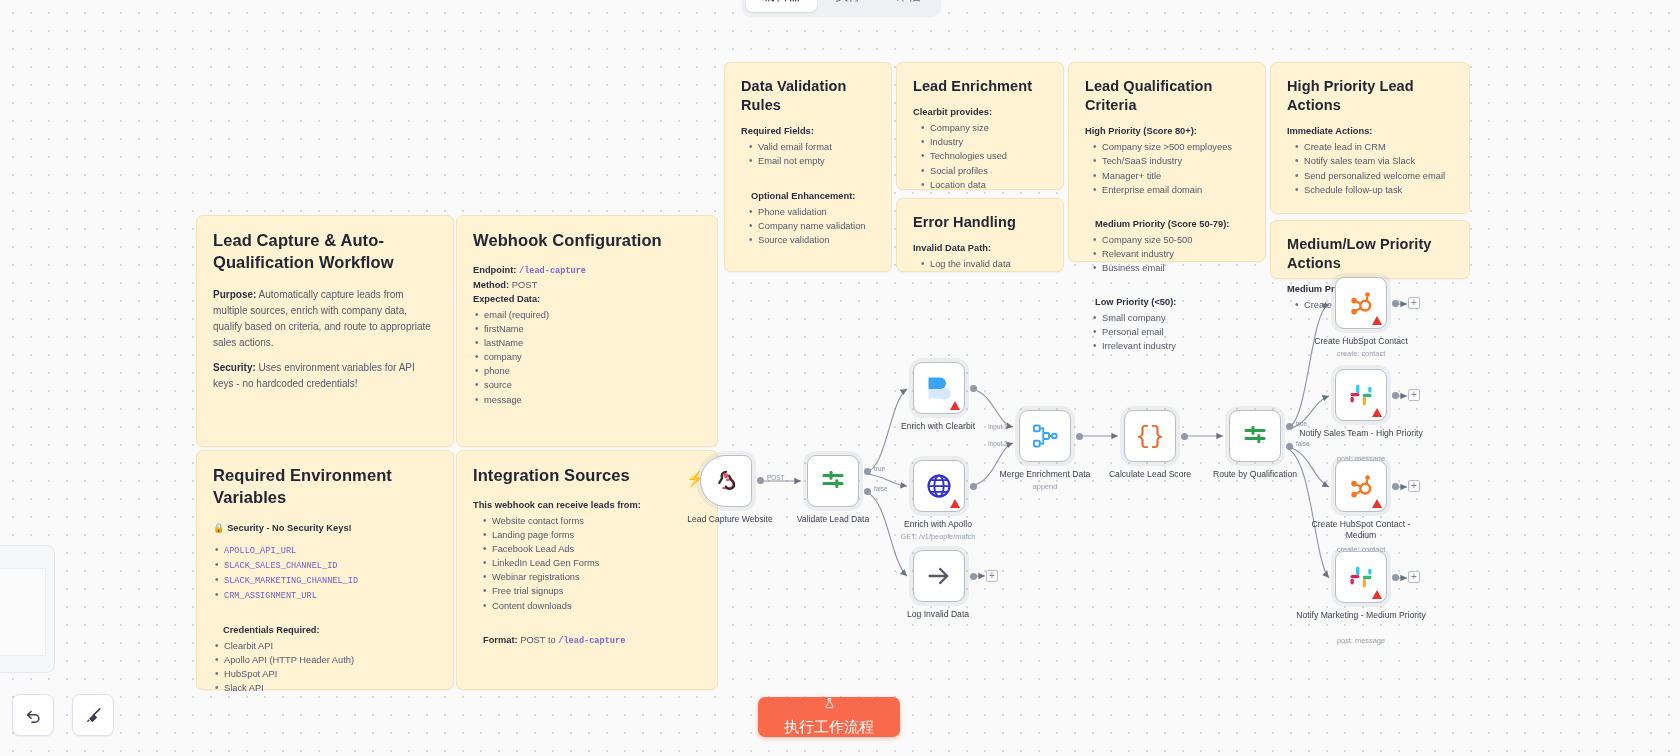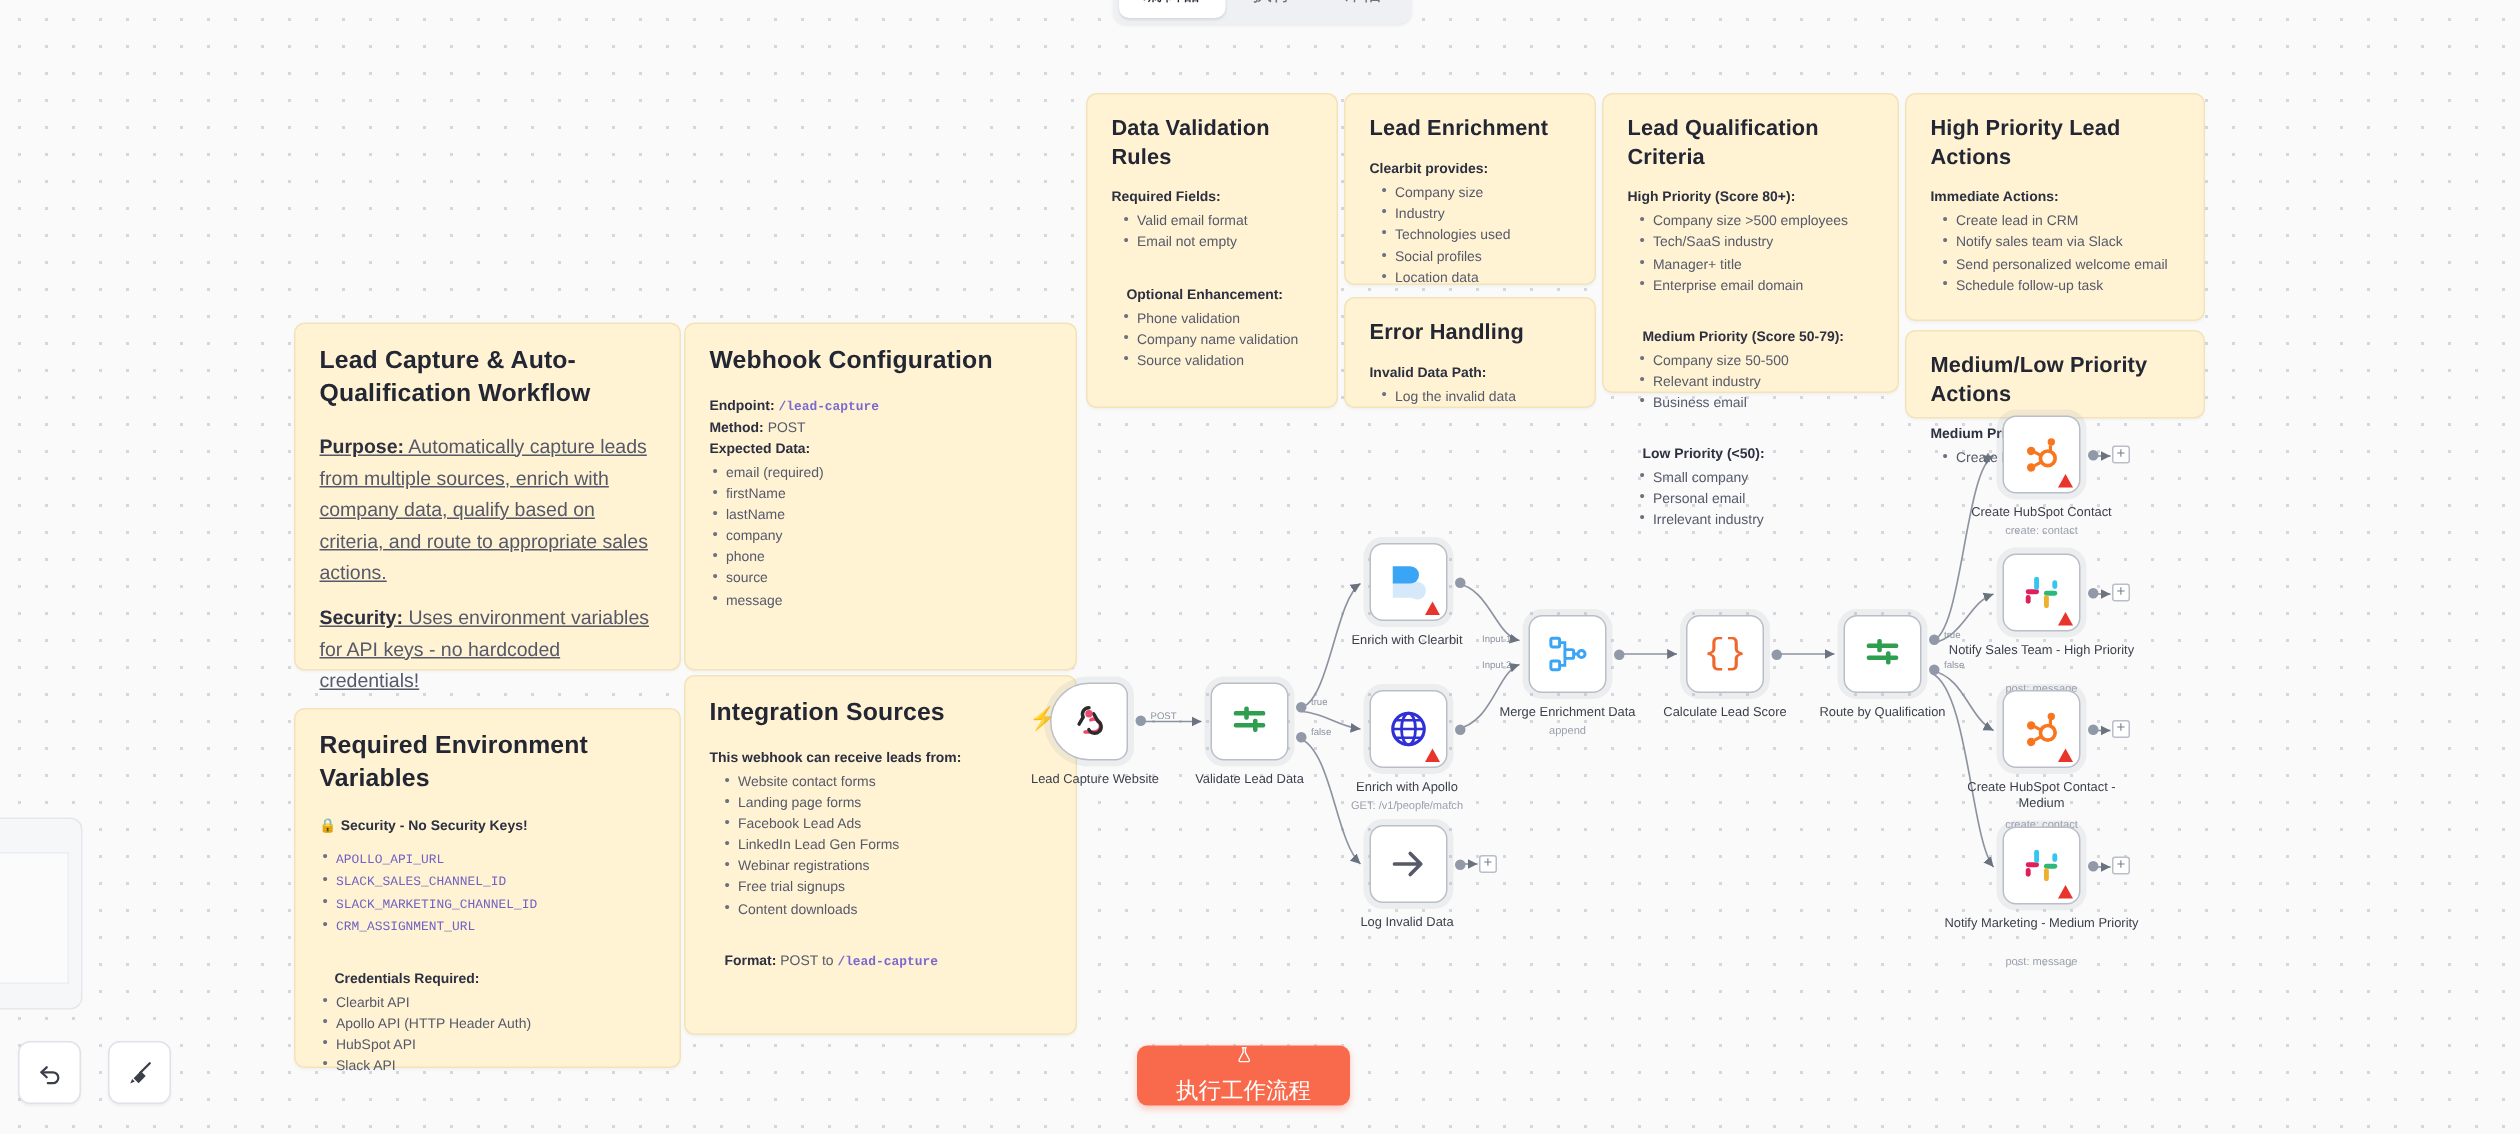--- a/index.html
+++ b/index.html
@@ -41,21 +41,21 @@
     border: 1px solid #f2e3b8;
     border-radius: 7px;
     padding: 14px 16px 16px 16px;
     color: #3b3f4a;
     box-shadow: 0 1px 2px rgba(0,0,0,.04);
   }
   .note h2 {
     font-size: 16.5px; font-weight: 600; color: #232734;
     line-height: 1.32; margin-bottom: 13px; letter-spacing: .1px;
   }
-  .note .lead { font-size: 13px; line-height: 1.62; margin-bottom: 9px; color: #55596a; text-decoration: underline; }
+  .note .lead { font-size: 10px; line-height: 1.62; margin-bottom: 9px; color: #55596a; }
   .note .lead b { color: #2c3040; font-weight: 700; }
   .note .subh { font-size: 9.3px; font-weight: 700; color: #2c3040; margin-bottom: 4px; }
   .note ul { list-style: none; margin: 0 0 8px 0; }
   .note li {
     font-size: 9.3px; line-height: 1.52; color: #55596a;
     padding-left: 11px; position: relative;
   }
   .note li:before {
     content: "•"; position: absolute; left: 2px; top: -1px; color: #6d7182; font-size: 10px;
   }
@@ -181,21 +181,21 @@
       <li>email (required)</li>
       <li>firstName</li>
       <li>lastName</li>
       <li>company</li>
       <li>phone</li>
       <li>source</li>
       <li>message</li>
     </ul>
   </div>
 
-  <div class="note" style="left:196px; top:472px; width:258px; height:240px;">
+  <div class="note" style="left:196px; top:450px; width:258px; height:240px;">
     <h2>Required Environment Variables</h2>
     <div class="subh" style="margin-bottom:10px">
       <span>🔒</span>
       <span>Security - No Security Keys!</span>
     </div>
     <ul>
       <li><span class="mono">APOLLO_API_URL</span></li>
       <li><span class="mono">SLACK_SALES_CHANNEL_ID</span></li>
       <li><span class="mono">SLACK_MARKETING_CHANNEL_ID</span></li>
       <li><span class="mono">CRM_ASSIGNMENT_URL</span></li>

